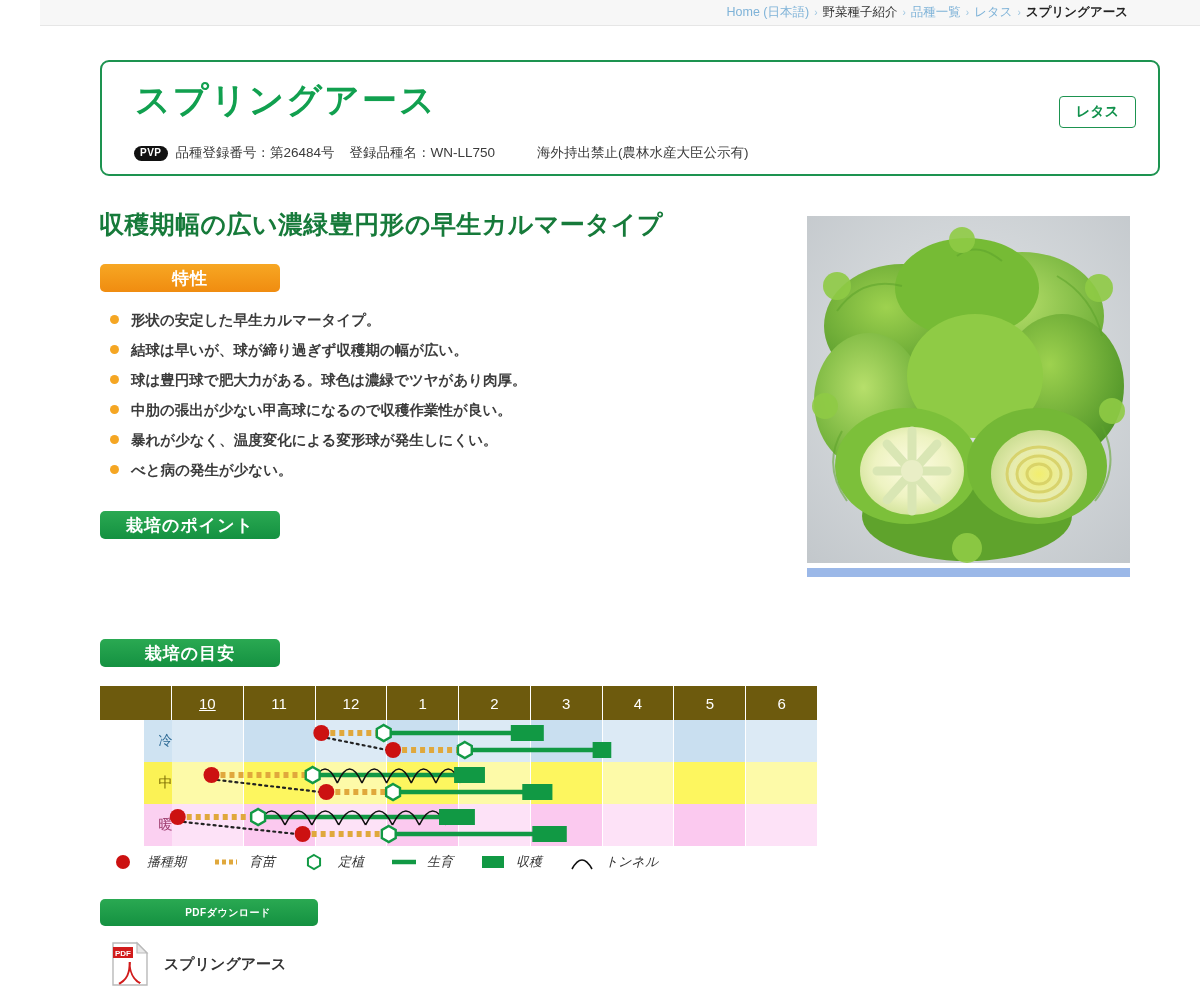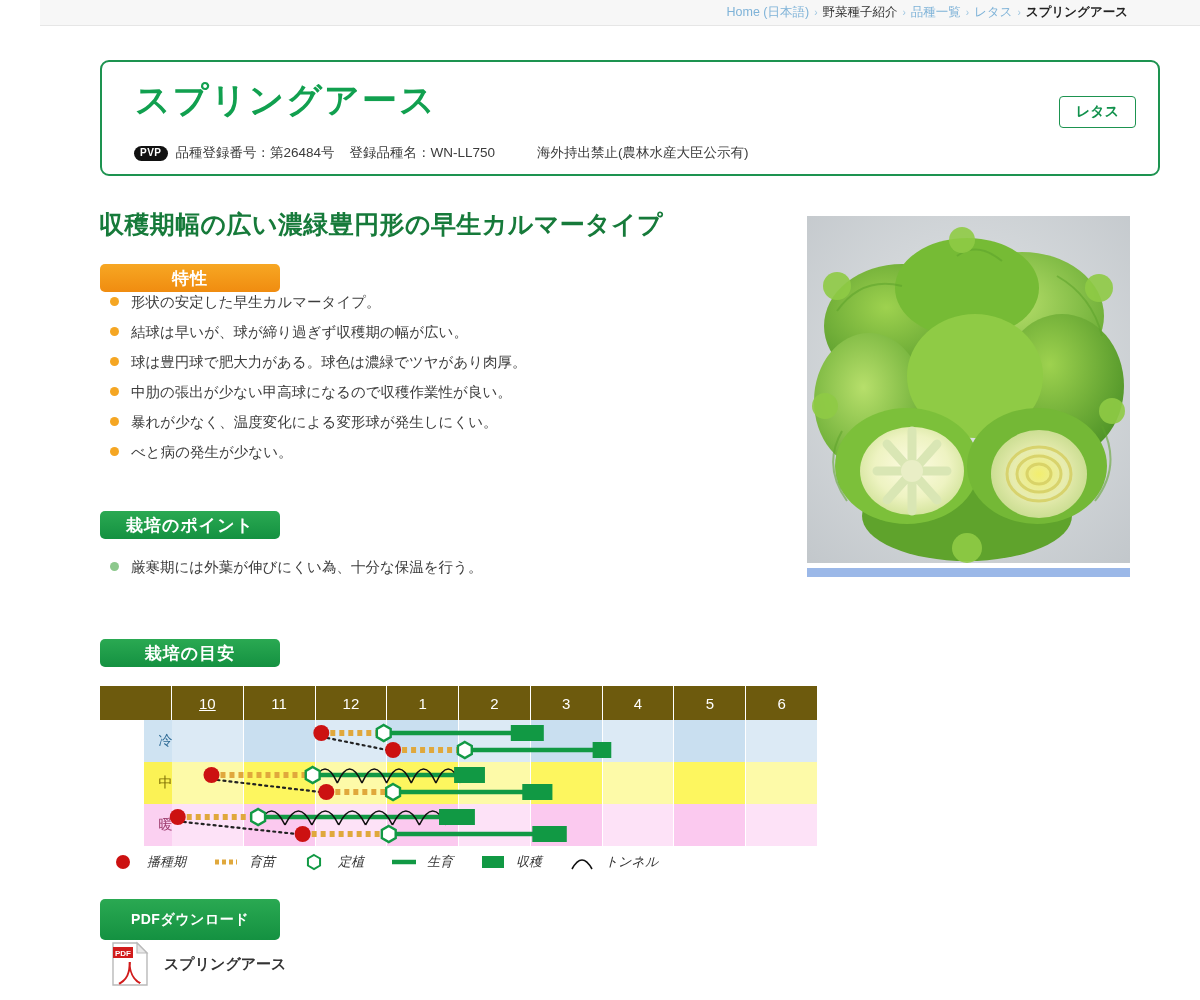--- a/index.html
+++ b/index.html
@@ -52,21 +52,21 @@
   .tag{
     position:absolute;left:100px;height:28px;width:180px;border-radius:5px;
     display:flex;align-items:center;justify-content:center;
     color:#fff;font-size:17px;font-weight:bold;letter-spacing:1px;
   }
   .tag-orange{background:linear-gradient(#f7a723,#f08c10);top:264px;}
   .tag-green1{background:linear-gradient(#2aa952,#149141);top:511px;}
   .tag-green2{background:linear-gradient(#2aa952,#149141);top:639px;}
 
   .bullets{position:absolute;left:104px;}
-  .bul-a{top:292px;}
+  .bul-a{top:310px;font-weight:bold;}
   .bul-b{top:557px;}
   .bullets li{
     list-style:none;display:flex;align-items:flex-start;
     font-size:14.5px;color:#3c3c3c;height:30px;line-height:20px;
   }
   .bullets ul{margin:0;padding:0;}
   .dot{width:9px;height:9px;border-radius:50%;margin:5px 12px 0 6px;flex:none;}
   .dot-o{background:#f5a623;}
   .dot-g{background:#8cc88c;}
 
@@ -88,23 +88,23 @@
   .ccell{position:absolute;height:42px;box-sizing:border-box;border-right:1px solid #fff;}
   .svgwrap{position:absolute;inset:0;pointer-events:none;}
 
   
   .legend{position:absolute;left:110px;top:853px;display:flex;align-items:center;font-size:13px;color:#333;}
   .lg{display:flex;align-items:center;margin-right:26px;}
   .lg span.lbl{margin-left:7px;font-style:italic;}
 
   
   .pdfbtn{
-    position:absolute;left:100px;top:899px;width:180px;height:41px;border-radius:5px;
-    background:linear-gradient(#2aa952,#149141);color:#fff;font-size:14px;font-weight:bold;
-    display:flex;align-items:center;justify-content:center;letter-spacing:.5px;
+    position:absolute;left:100px;top:899px;width:180px;height:27px;border-radius:5px;
+    background:linear-gradient(#2aa952,#149141);color:#fff;font-size:10px;font-weight:bold;
+    display:flex;align-items:center;justify-content:center;letter-spacing:.5px;padding-left:38px;
   }
   .pdfrow{position:absolute;left:110px;top:941px;display:flex;align-items:center;}
   .pdflabel{margin-left:14px;font-size:15px;font-weight:bold;color:#333;}
 </style>
 </head>
 <body>
 
 <div class="crumbbar">
   <div class="crumbs" id="crumbs">
       <a href="#">Home (日本語)</a>
@@ -160,24 +160,20 @@
       <li>
         <span class="dot dot-o"></span>
         <span>べと病の発生が少ない。</span>
       </li>
     </ul>
 </div>
 
 <div class="tag tag-green1">栽培のポイント</div>
 <div class="bullets bul-b">
   <ul id="list-b">
-      <li>
-        <span class="dot dot-g"></span>
-        <span>厳寒期には外葉が伸びにくい為、十分な保温を行う。</span>
-      </li>
     </ul>
 </div>
 
 <div class="photo">
   <svg width="323" height="347" viewBox="0 0 323 347">
     <defs>
       <radialGradient id="bg" cx="50%" cy="45%" r="75%">
         <stop offset="0%" stop-color="#e3e6e8"></stop>
           <stop offset="100%" stop-color="#c2c7cb"></stop>
       </radialGradient>

